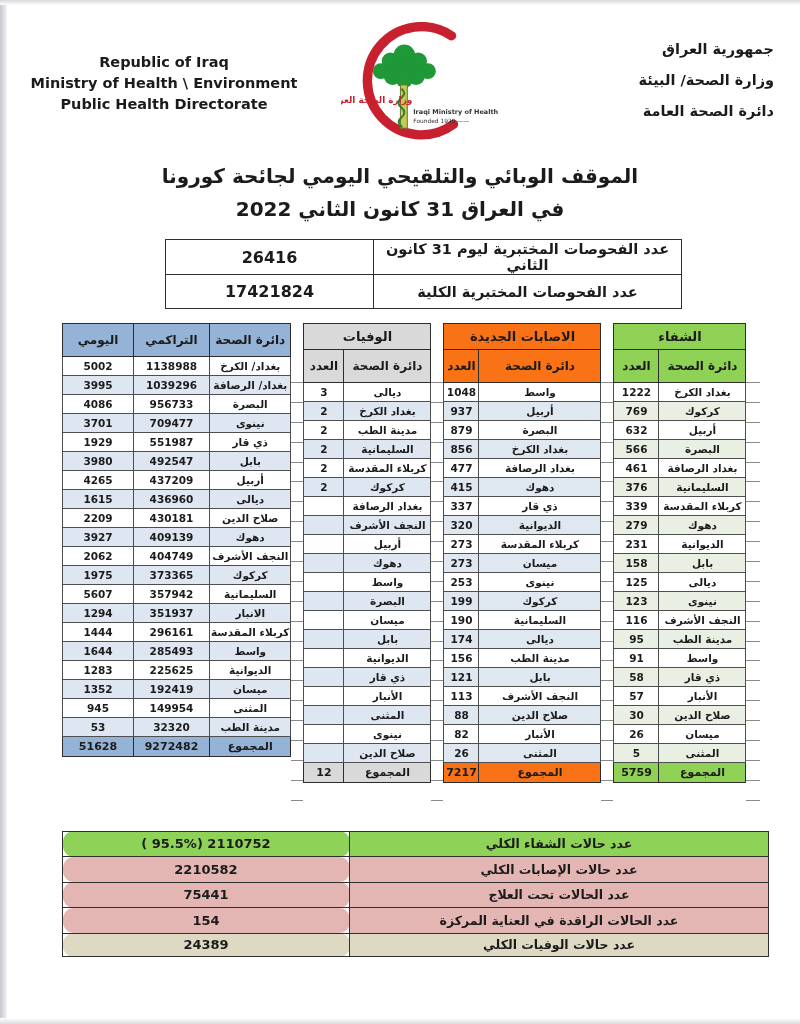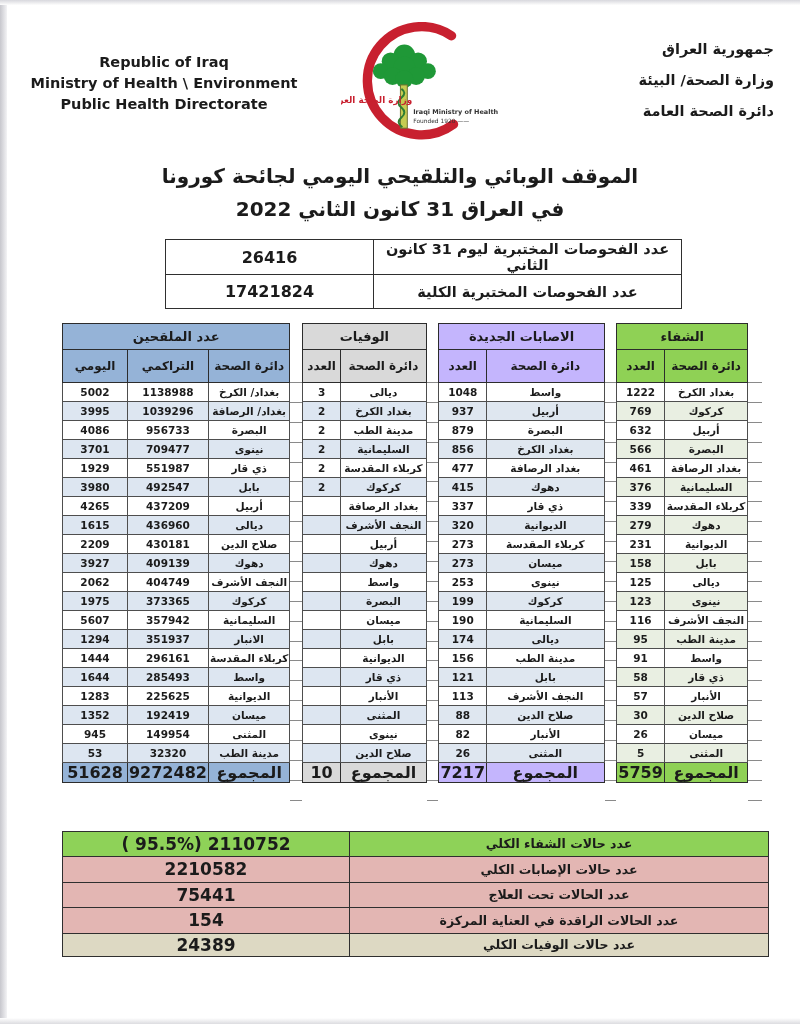--- a/index.html
+++ b/index.html
@@ -35,42 +35,42 @@
   .tests td:nth-child(2){width:205px;font-size:16px;}
 
   
   .band{display:flex;margin:14px 0 0 62px;width:700px;align-items:flex-start;}
   .t{direction:rtl;}
   .t th,.t td{border:1px solid #4e4e4e;text-align:center;font-weight:700;
     padding:0 1px;overflow:hidden;white-space:nowrap;}
   .t thead tr.tt th{height:25px;font-size:13px;border:1.4px solid #2c2c2c;}
   .t thead tr.ch th{height:32px;font-size:12px;border:1.4px solid #2c2c2c;}
   .t tbody td{height:18px;font-size:10.5px;}
-  .t tfoot td{height:19px;font-size:16px;border:1.4px solid #2c2c2c;}
+  .t tfoot td{height:19px;font-size:11px;border:1.4px solid #2c2c2c;}
   .t{border:1.6px solid #2c2c2c;}
 
   .vac thead th,.vac tfoot td{background:#95b3d7;}
   .vac tbody tr:nth-child(even){background:#dde6f1;}
   .dea thead th,.dea tfoot td{background:#d9d9d9;}
   .dea tbody tr:nth-child(even){background:#dde6f1;}
-  .cas thead th,.cas tfoot td{background:#c4b5fd;}
+  .cas thead th,.cas tfoot td{background:#f97316;}
   .cas tbody tr:nth-child(even){background:#dfe7f0;}
   .rec thead th,.rec tfoot td{background:#8fd155;}
   .rec tbody tr:nth-child(even){background:#e9efe2;}
 
   
   .spacer{width:12px;margin-top:59px;border-top:1px solid #8a8a8a;}
   .spacer>div{height:18.9px;border-bottom:1px solid #8a8a8a;}
   .spacer.last{width:14px;}
 
   
   .sum{margin:30px 0 0 62px;direction:rtl;}
   .sum td{border:1.4px solid #2f2f2f;height:22.5px;text-align:center;font-weight:700;}
   .sum td:nth-child(1){width:416px;font-size:12.5px;}
-  .sum td:nth-child(2){width:284px;font-size:17px;direction:ltr;}
+  .sum td:nth-child(2){width:284px;font-size:13px;direction:ltr;border-radius:11px;}
   .sum tr.g td{background:#8ed258;}
   .sum tr.p td{background:#e3b6b3;}
   .sum tr.t td{background:#ddd9c3;}
 </style>
 </head>
 <body>
 
 <div class="edge-left"></div>
 <div class="edge-top"></div>
 <div class="edge-bottom"></div>
@@ -131,23 +131,20 @@
 
 <div class="band">
 
   <table class="t vac">
     <colgroup>
         <col style="width:79px">
         <col style="width:76px">
         <col style="width:71px">
       </colgroup>
     <thead>
-      <tr class="tt">
-          <th colspan="3">عدد الملقحين</th>
-        </tr>
       <tr class="ch">
         <th>دائرة الصحة</th>
         <th>التراكمي</th>
         <th>اليومي</th>
       </tr>
     </thead>
     <tbody>
         <tr>
           <td>بغداد/ الكرخ</td>
           <td>1138988</td>
@@ -374,21 +371,21 @@
           <td></td>
         </tr>
         <tr>
           <td>صلاح الدين</td>
           <td></td>
         </tr>
       </tbody>
     <tfoot>
       <tr>
         <td>المجموع</td>
-        <td>10</td>
+        <td>12</td>
       </tr>
     </tfoot>
   </table>
 
   <div class="spacer">
       <div></div>
       <div></div>
       <div></div>
       <div></div>
       <div></div>

